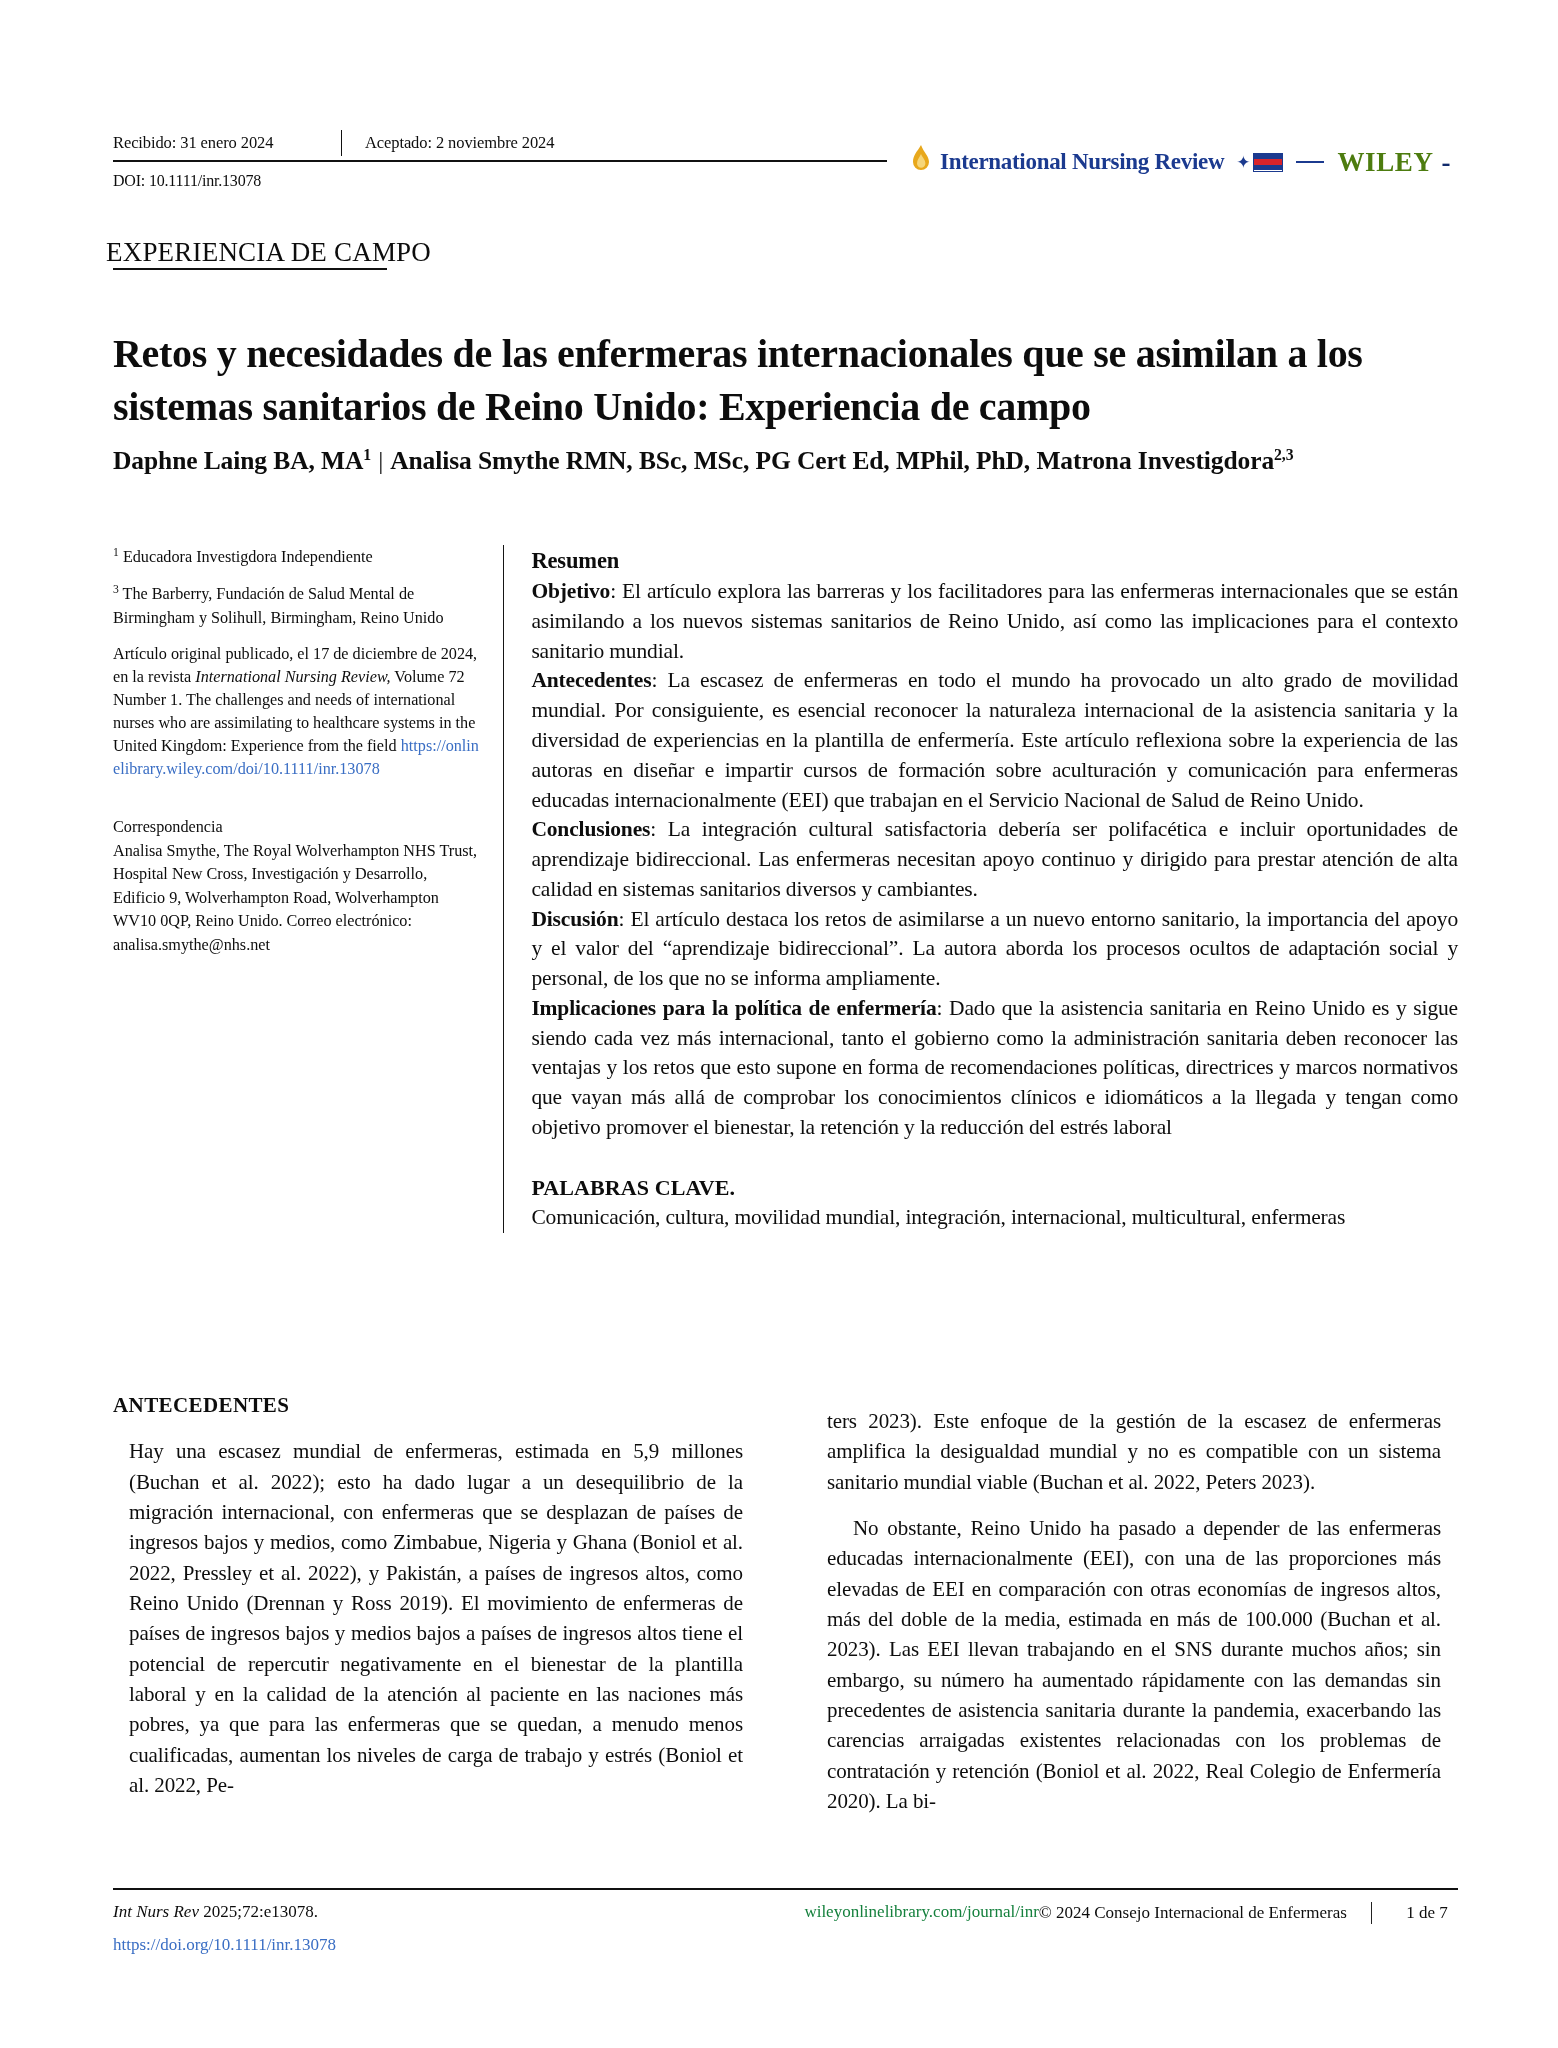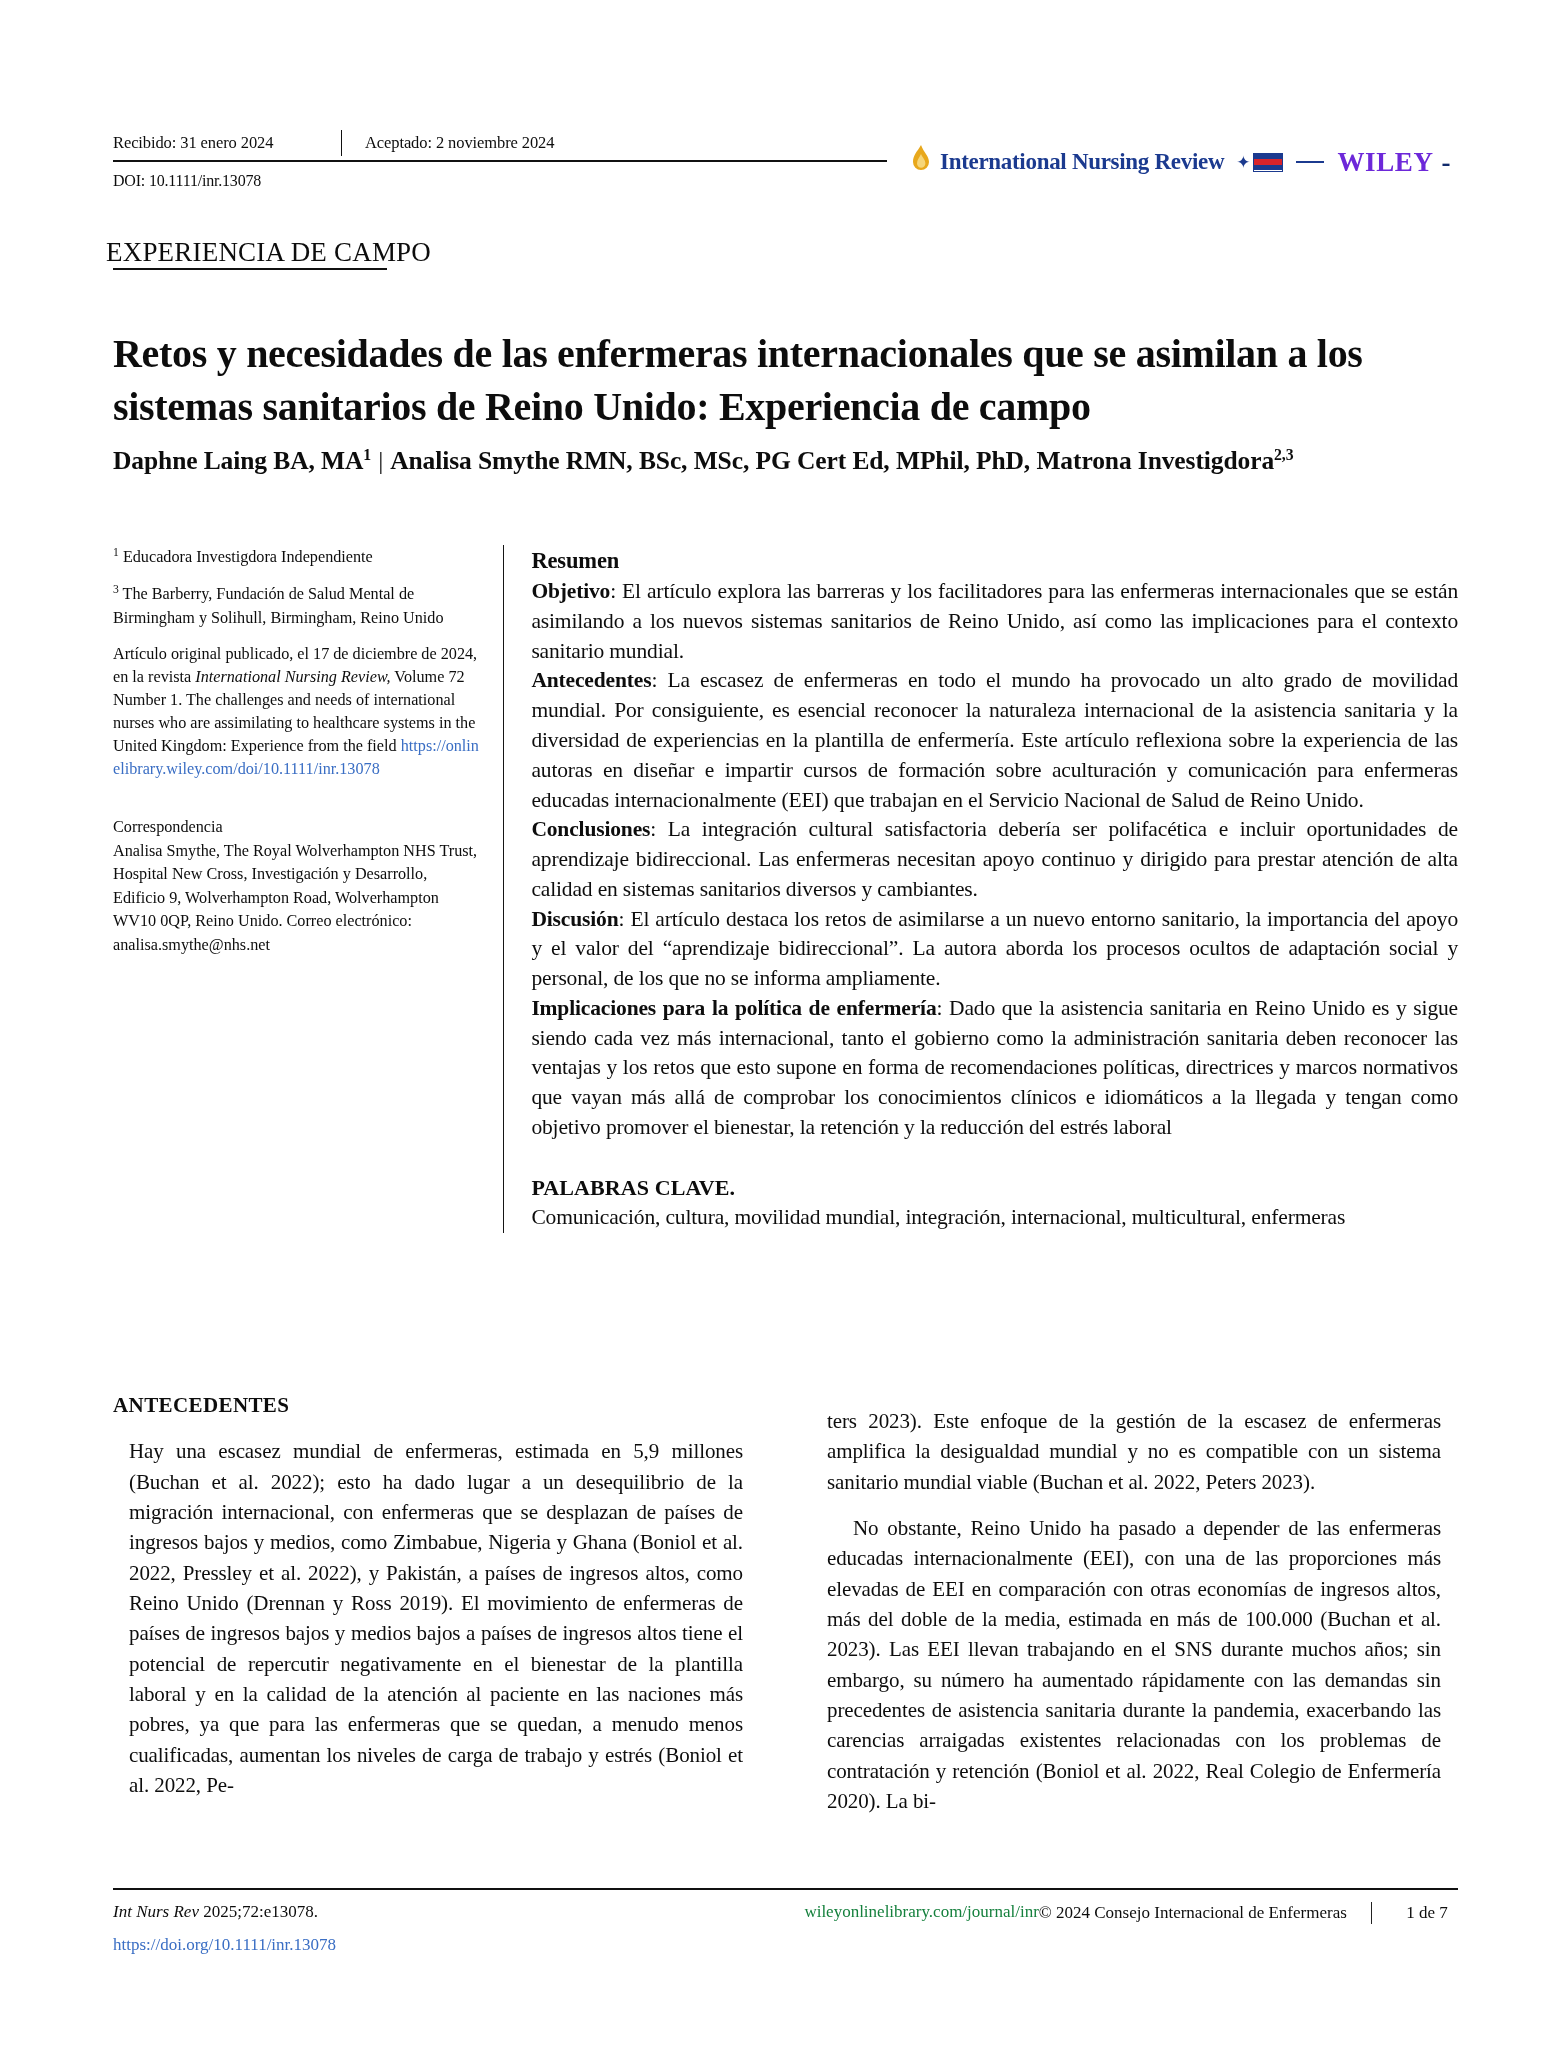--- a/index.html
+++ b/index.html
@@ -117,21 +117,21 @@
   .inr-flag i:nth-child(1){ background:#1b3a8f; }
   .inr-flag i:nth-child(2){ background:#d9242b; }
   .inr-flag i:nth-child(3){ background:#1b3a8f; }
   .wiley-dash {
     width: 28px; height: 2px; background: #1b3a8f; margin: 0 5px;
   }
   .wiley-word {
     font-family: "Liberation Serif", serif;
     font-size: 27px;
     font-weight: 700;
-    color: #6d28d9;
+    color: #4d7c0f;
     letter-spacing: 0.6px;
     white-space: nowrap;
   }
   .wiley-tail {
     font-size: 27px; color: #102a6b; font-weight: 700;
   }
 
   
   .article-type {
     position: absolute;

